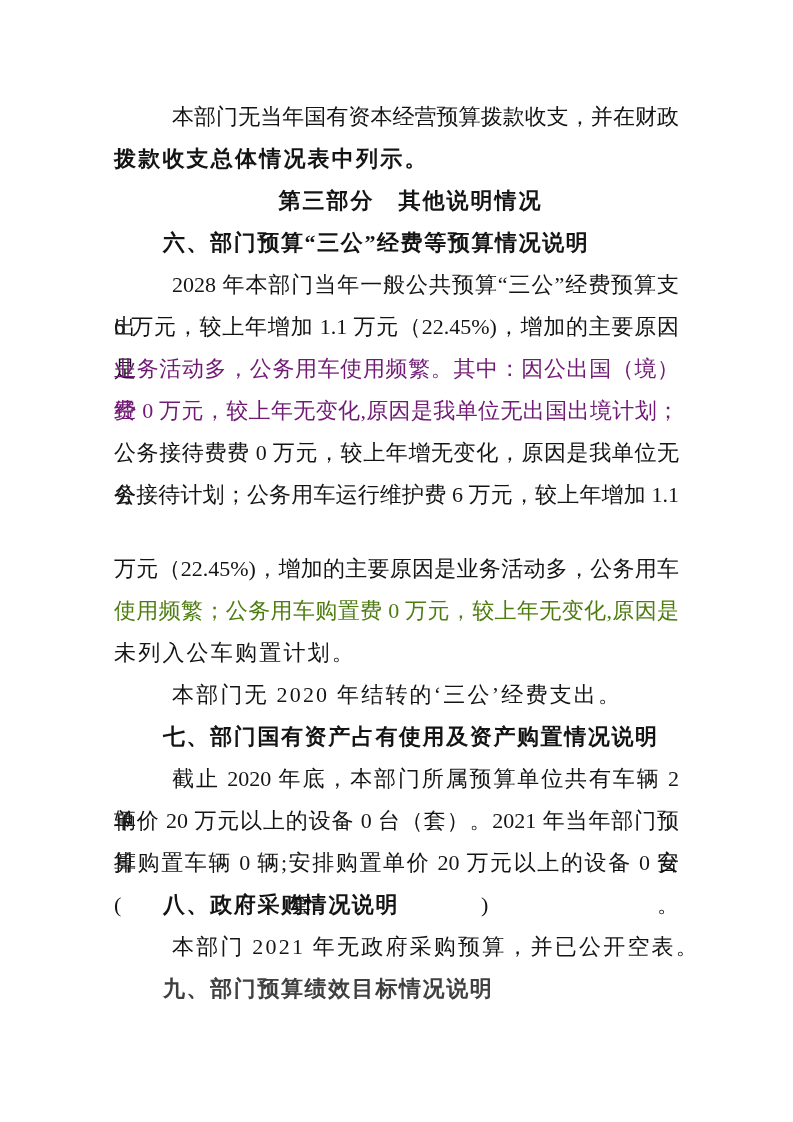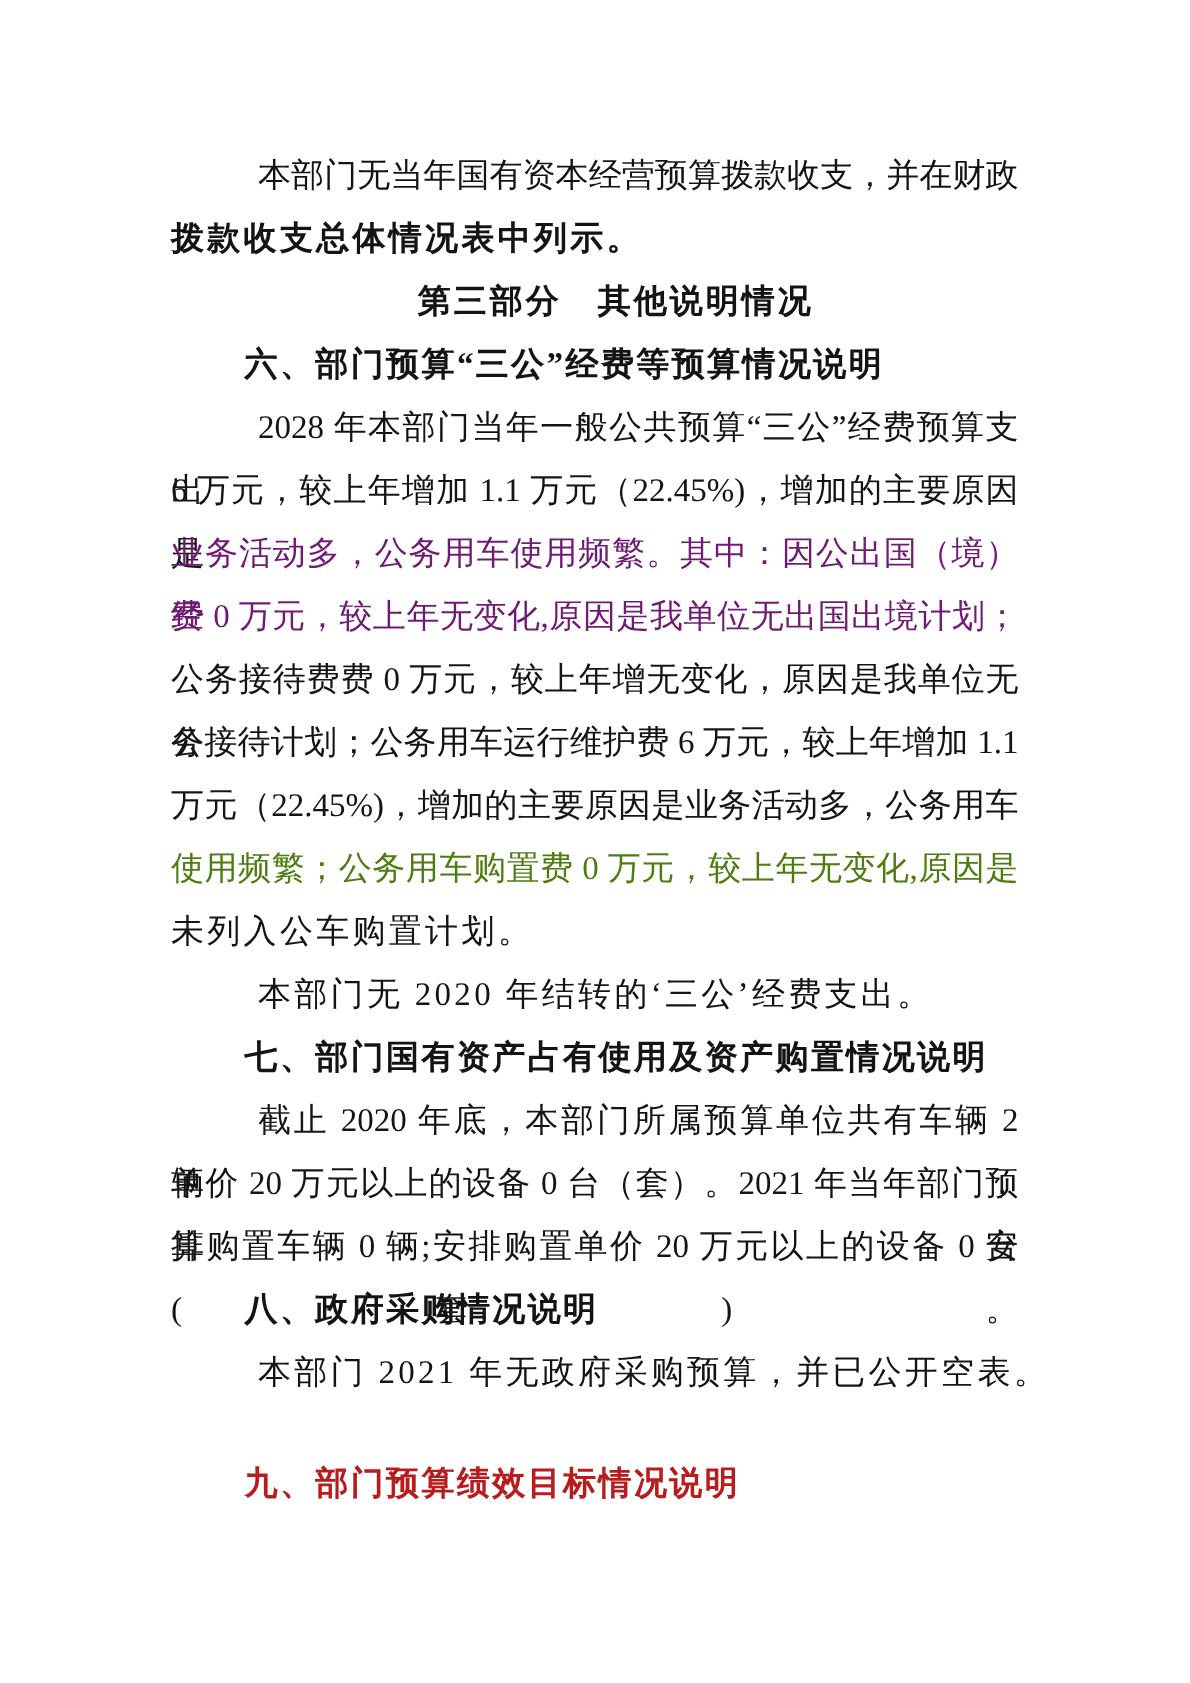--- a/index.html
+++ b/index.html
@@ -73,36 +73,36 @@
       <div class="line body justified" style="color: rgb(20, 20, 20);">6 万元，较上年增加 1.1 万元（22.45%)，增加的主要原因是</div>
 
       <div class="line body justified" style="color: #701a75;">业务活动多，公务用车使用频繁。其中：因公出国（境）经</div>
 
       <div class="line body justified" style="color: #701a75;">费 0 万元，较上年无变化,原因是我单位无出国出境计划；</div>
 
       <div class="line body justified" style="color: rgb(20, 20, 20);">公务接待费费 0 万元，较上年增无变化，原因是我单位无公</div>
 
       <div class="line body justified" style="color: rgb(20, 20, 20);">务接待计划；公务用车运行维护费 6 万元，较上年增加 1.1</div>
 
-      <div class="line body justified" style="color: rgb(20, 20, 20);">万元（22.45%)，增加的主要原因是业务活动多，公务用车</div>
+      <div class="line body justified" style="color: rgb(20, 20, 20); margin-top: 32px;">万元（22.45%)，增加的主要原因是业务活动多，公务用车</div>
 
       <div class="line body justified" style="color: #4d7c0f;">使用频繁；公务用车购置费 0 万元，较上年无变化,原因是</div>
 
       <div class="line body" style="color: rgb(20, 20, 20);">未列入公车购置计划。</div>
 
       <div class="line body indent" style="color: rgb(20, 20, 20);">本部门无 2020 年结转的‘三公’经费支出。</div>
 
       <div class="line section-heading" style="color: rgb(20, 20, 20);">七、部门国有资产占有使用及资产购置情况说明</div>
 
       <div class="line body indent justified" style="color: rgb(20, 20, 20);">截止 2020 年底，本部门所属预算单位共有车辆 2 辆，</div>
 
       <div class="line body justified" style="color: rgb(20, 20, 20);">单价 20 万元以上的设备 0 台（套）。2021 年当年部门预算安</div>
 
       <div class="line body justified" style="color: rgb(20, 20, 20);">排购置车辆 0 辆;安排购置单价 20 万元以上的设备 0 台(套)。</div>
 
 
       <div class="line section-heading" style="color: rgb(20, 20, 20);">八、政府采购情况说明</div>
 
       <div class="line body indent" style="color: rgb(20, 20, 20);">本部门 2021 年无政府采购预算，并已公开空表。</div>
 
-      <div class="line section-heading" style="color: #b91c1c; margin-top: 32px;">九、部门预算绩效目标情况说明</div>
+      <div class="line section-heading" style="color: #404040;">九、部门预算绩效目标情况说明</div>
     </div>
 </div>
 
 </body></html>

